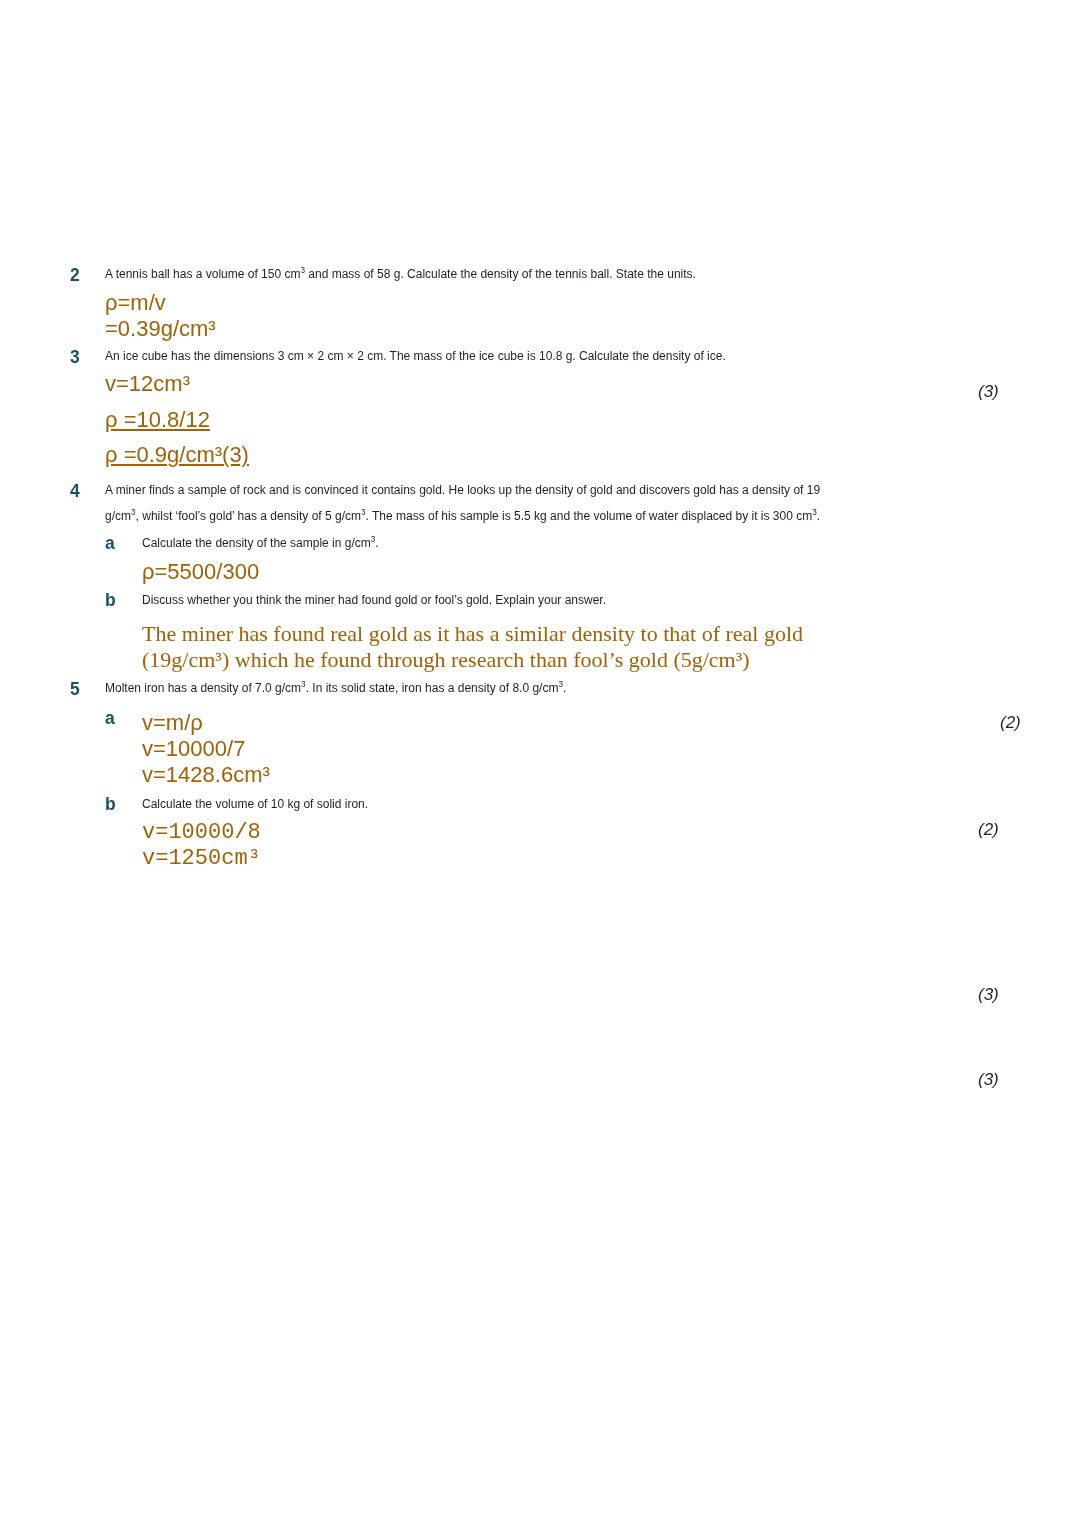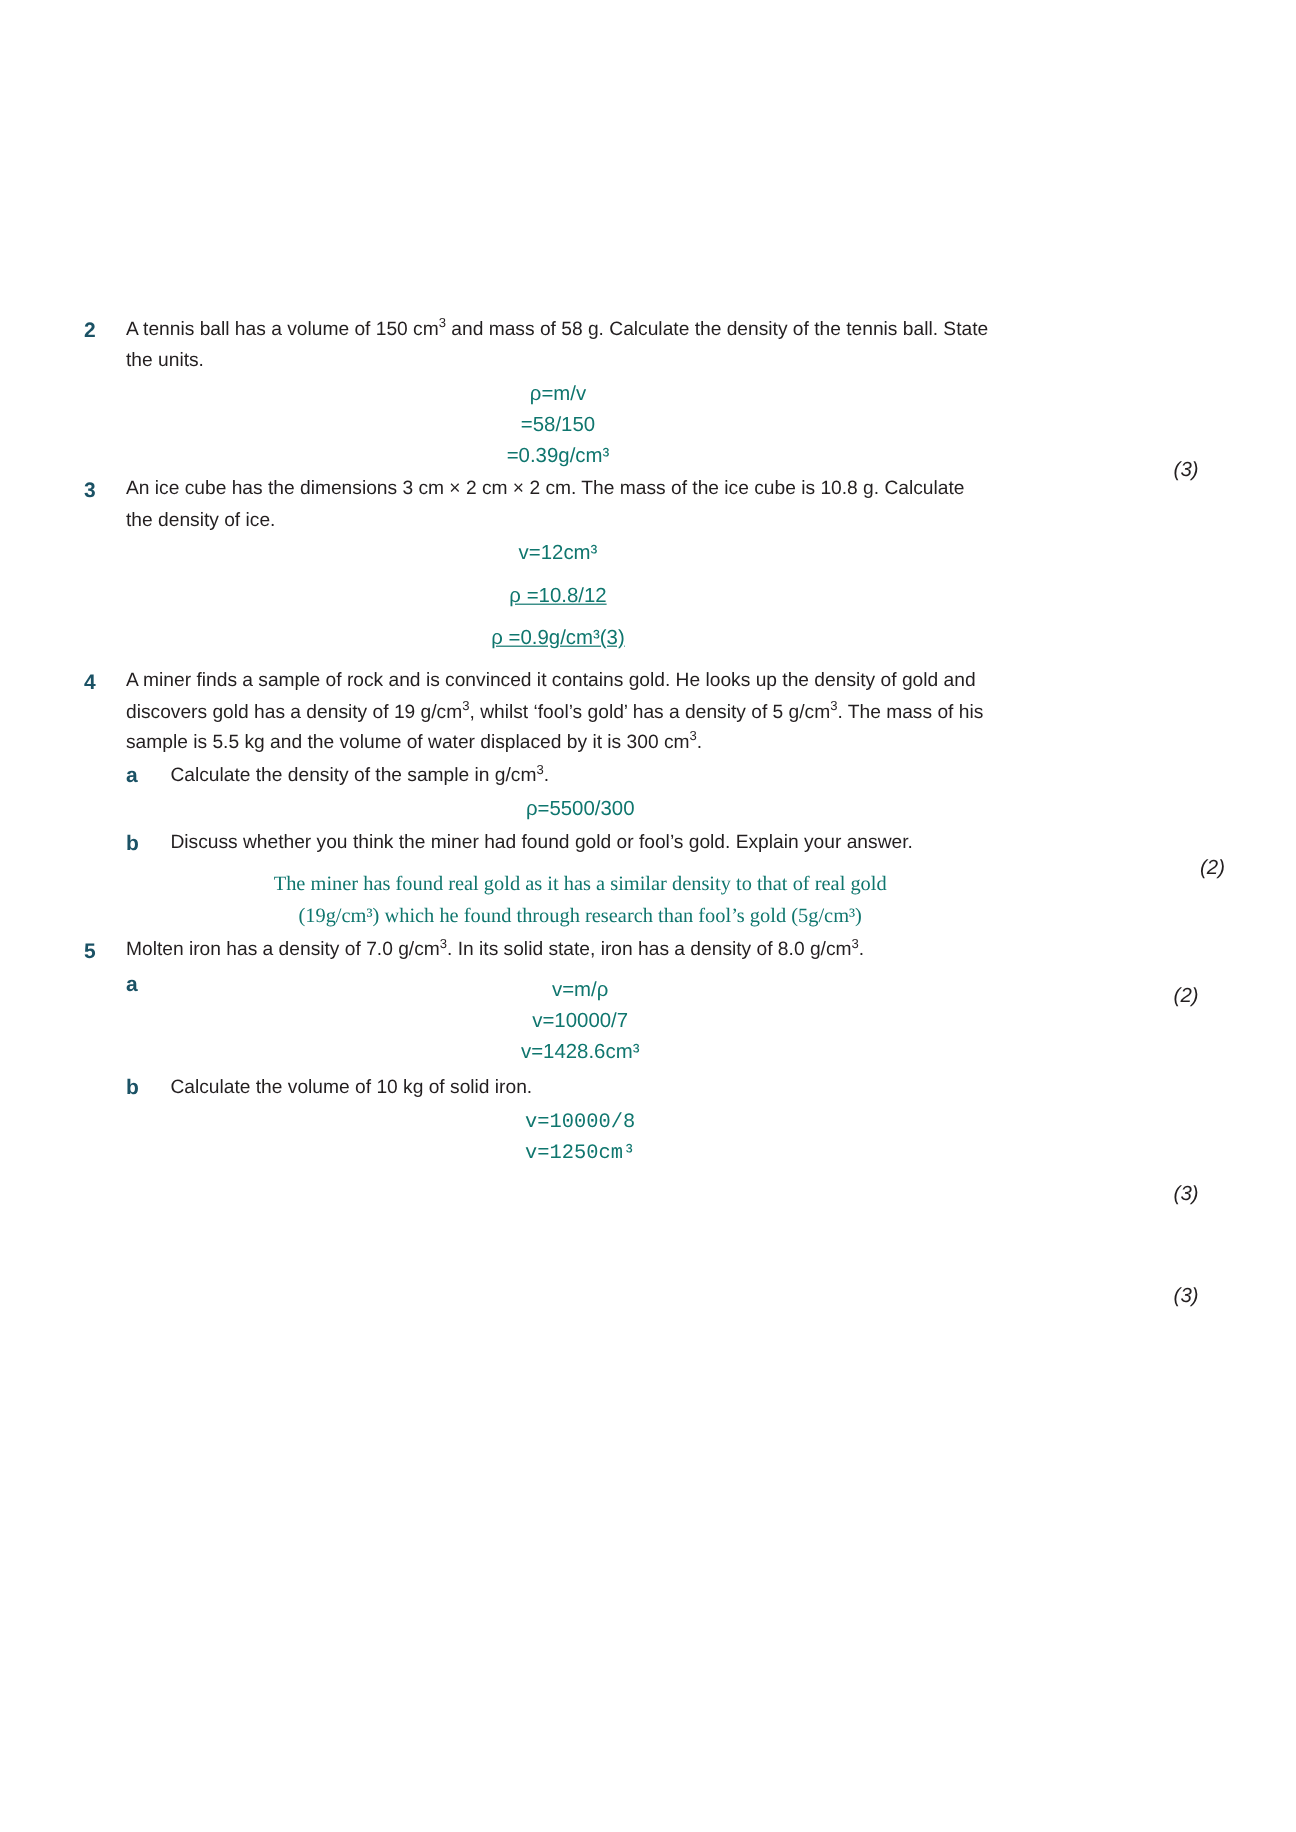--- a/index.html
+++ b/index.html
@@ -35,31 +35,30 @@
     color: #1b5265;
     font-size: 17.5px;
     line-height: 26px;
     padding-top: 0px;
   }
   .qbody {
     flex: 1 1 auto;
     max-width: 720px;
   }
   .qtext {
-    font-size: 16px;
+    font-size: 12px;
     line-height: 25.5px;
     color: #231f20;
   }
   
   .ans {
-    font-size: 17px;
+    font-size: 22px;
     line-height: 25px;
-    color: #0f766e;
+    color: #a16207;
     margin-top: 1px;
-    text-align: center;
   }
   .ans.wide { line-height: 27px; text-decoration: underline; }
   .ansblock { margin-top: 2px; }
   .sub {
     display: flex;
     align-items: flex-start;
     margin-top: 2px;
   }
   .sublabel {
     width: 37px;
@@ -90,21 +89,20 @@
 <div class="page">
 
   <div class="qrow">
     <div class="qnum">2</div>
     <div class="qbody">
       <div class="qtext">
         A tennis ball has a volume of 150 cm<sup>3</sup> and mass of 58 g. Calculate the density of the tennis ball. State the units.
       </div>
       <div class="ansblock">
         <div class="ans">ρ=m/v</div>
-        <div class="ans">=58/150</div>
         <div class="ans">=0.39g/cm³</div>
       </div>
     </div>
   </div>
   <div class="marks" style="left:978px; top:382px;">(3)</div>
 
   <div class="qrow" style="margin-top:3px;">
     <div class="qnum">3</div>
     <div class="qbody">
       <div class="qtext">An ice cube has the dimensions 3 cm × 2 cm × 2 cm. The mass of the ice cube is 10.8 g. Calculate the density of ice.</div>

